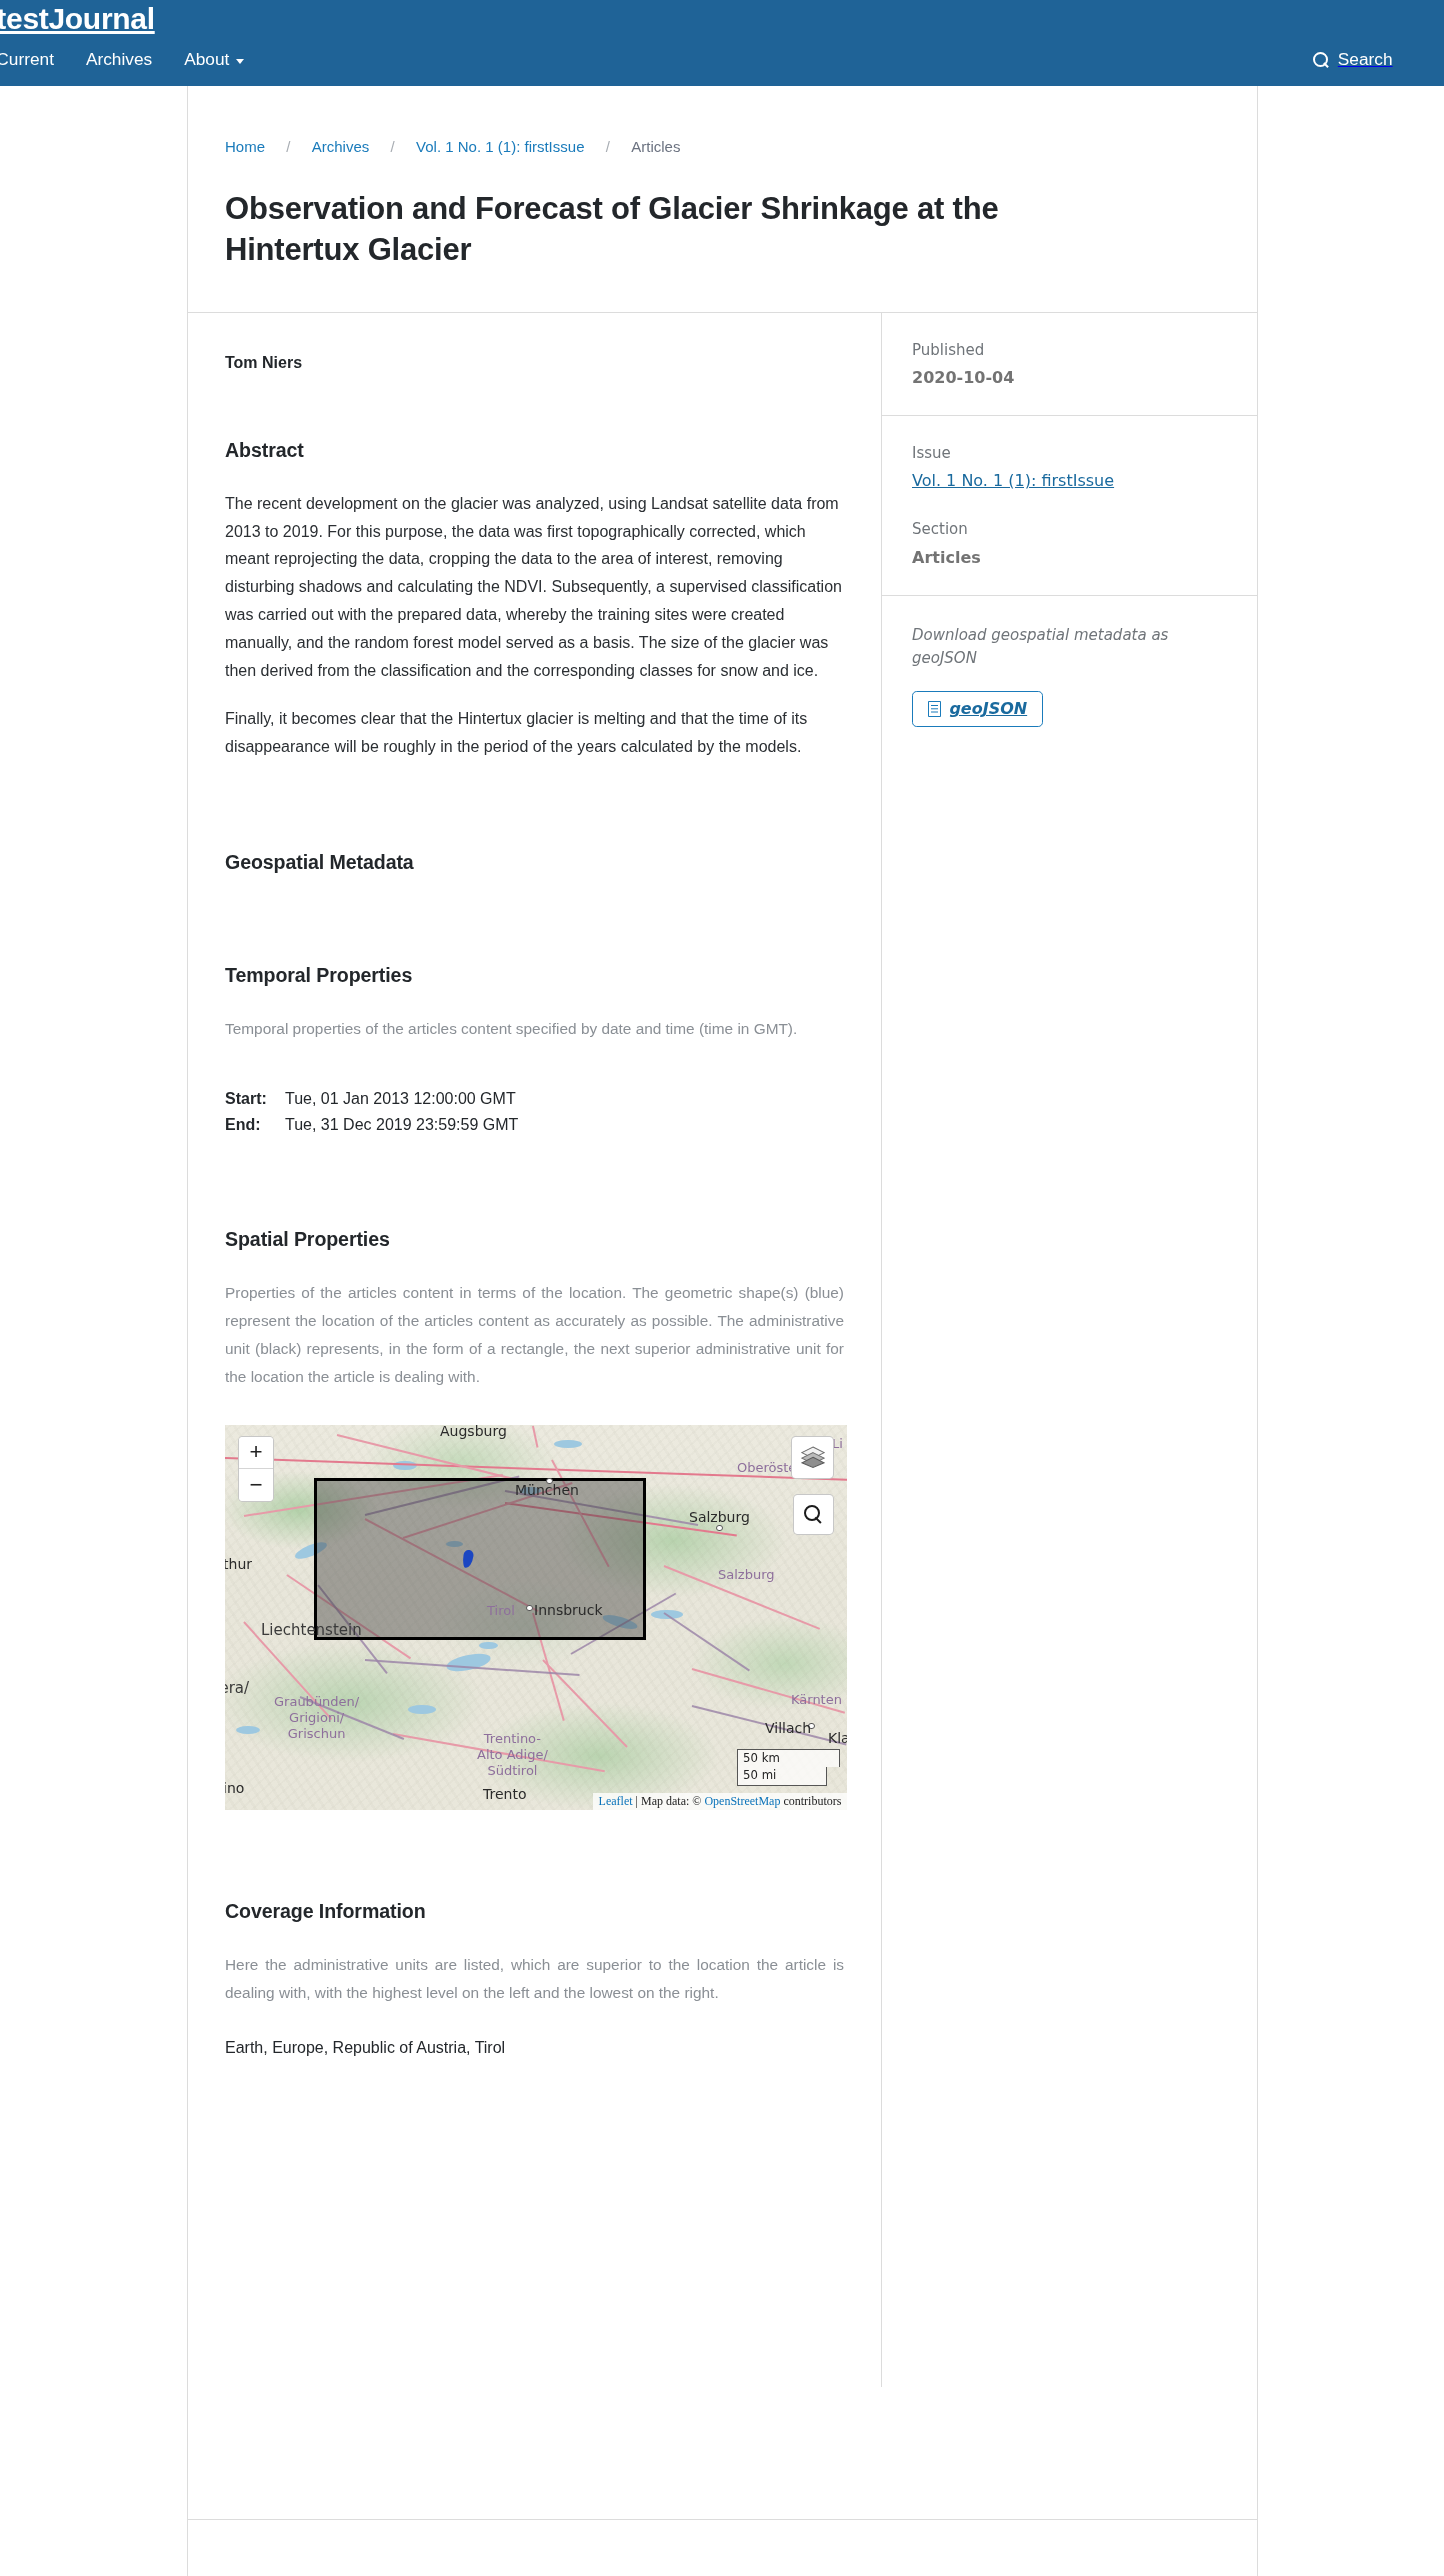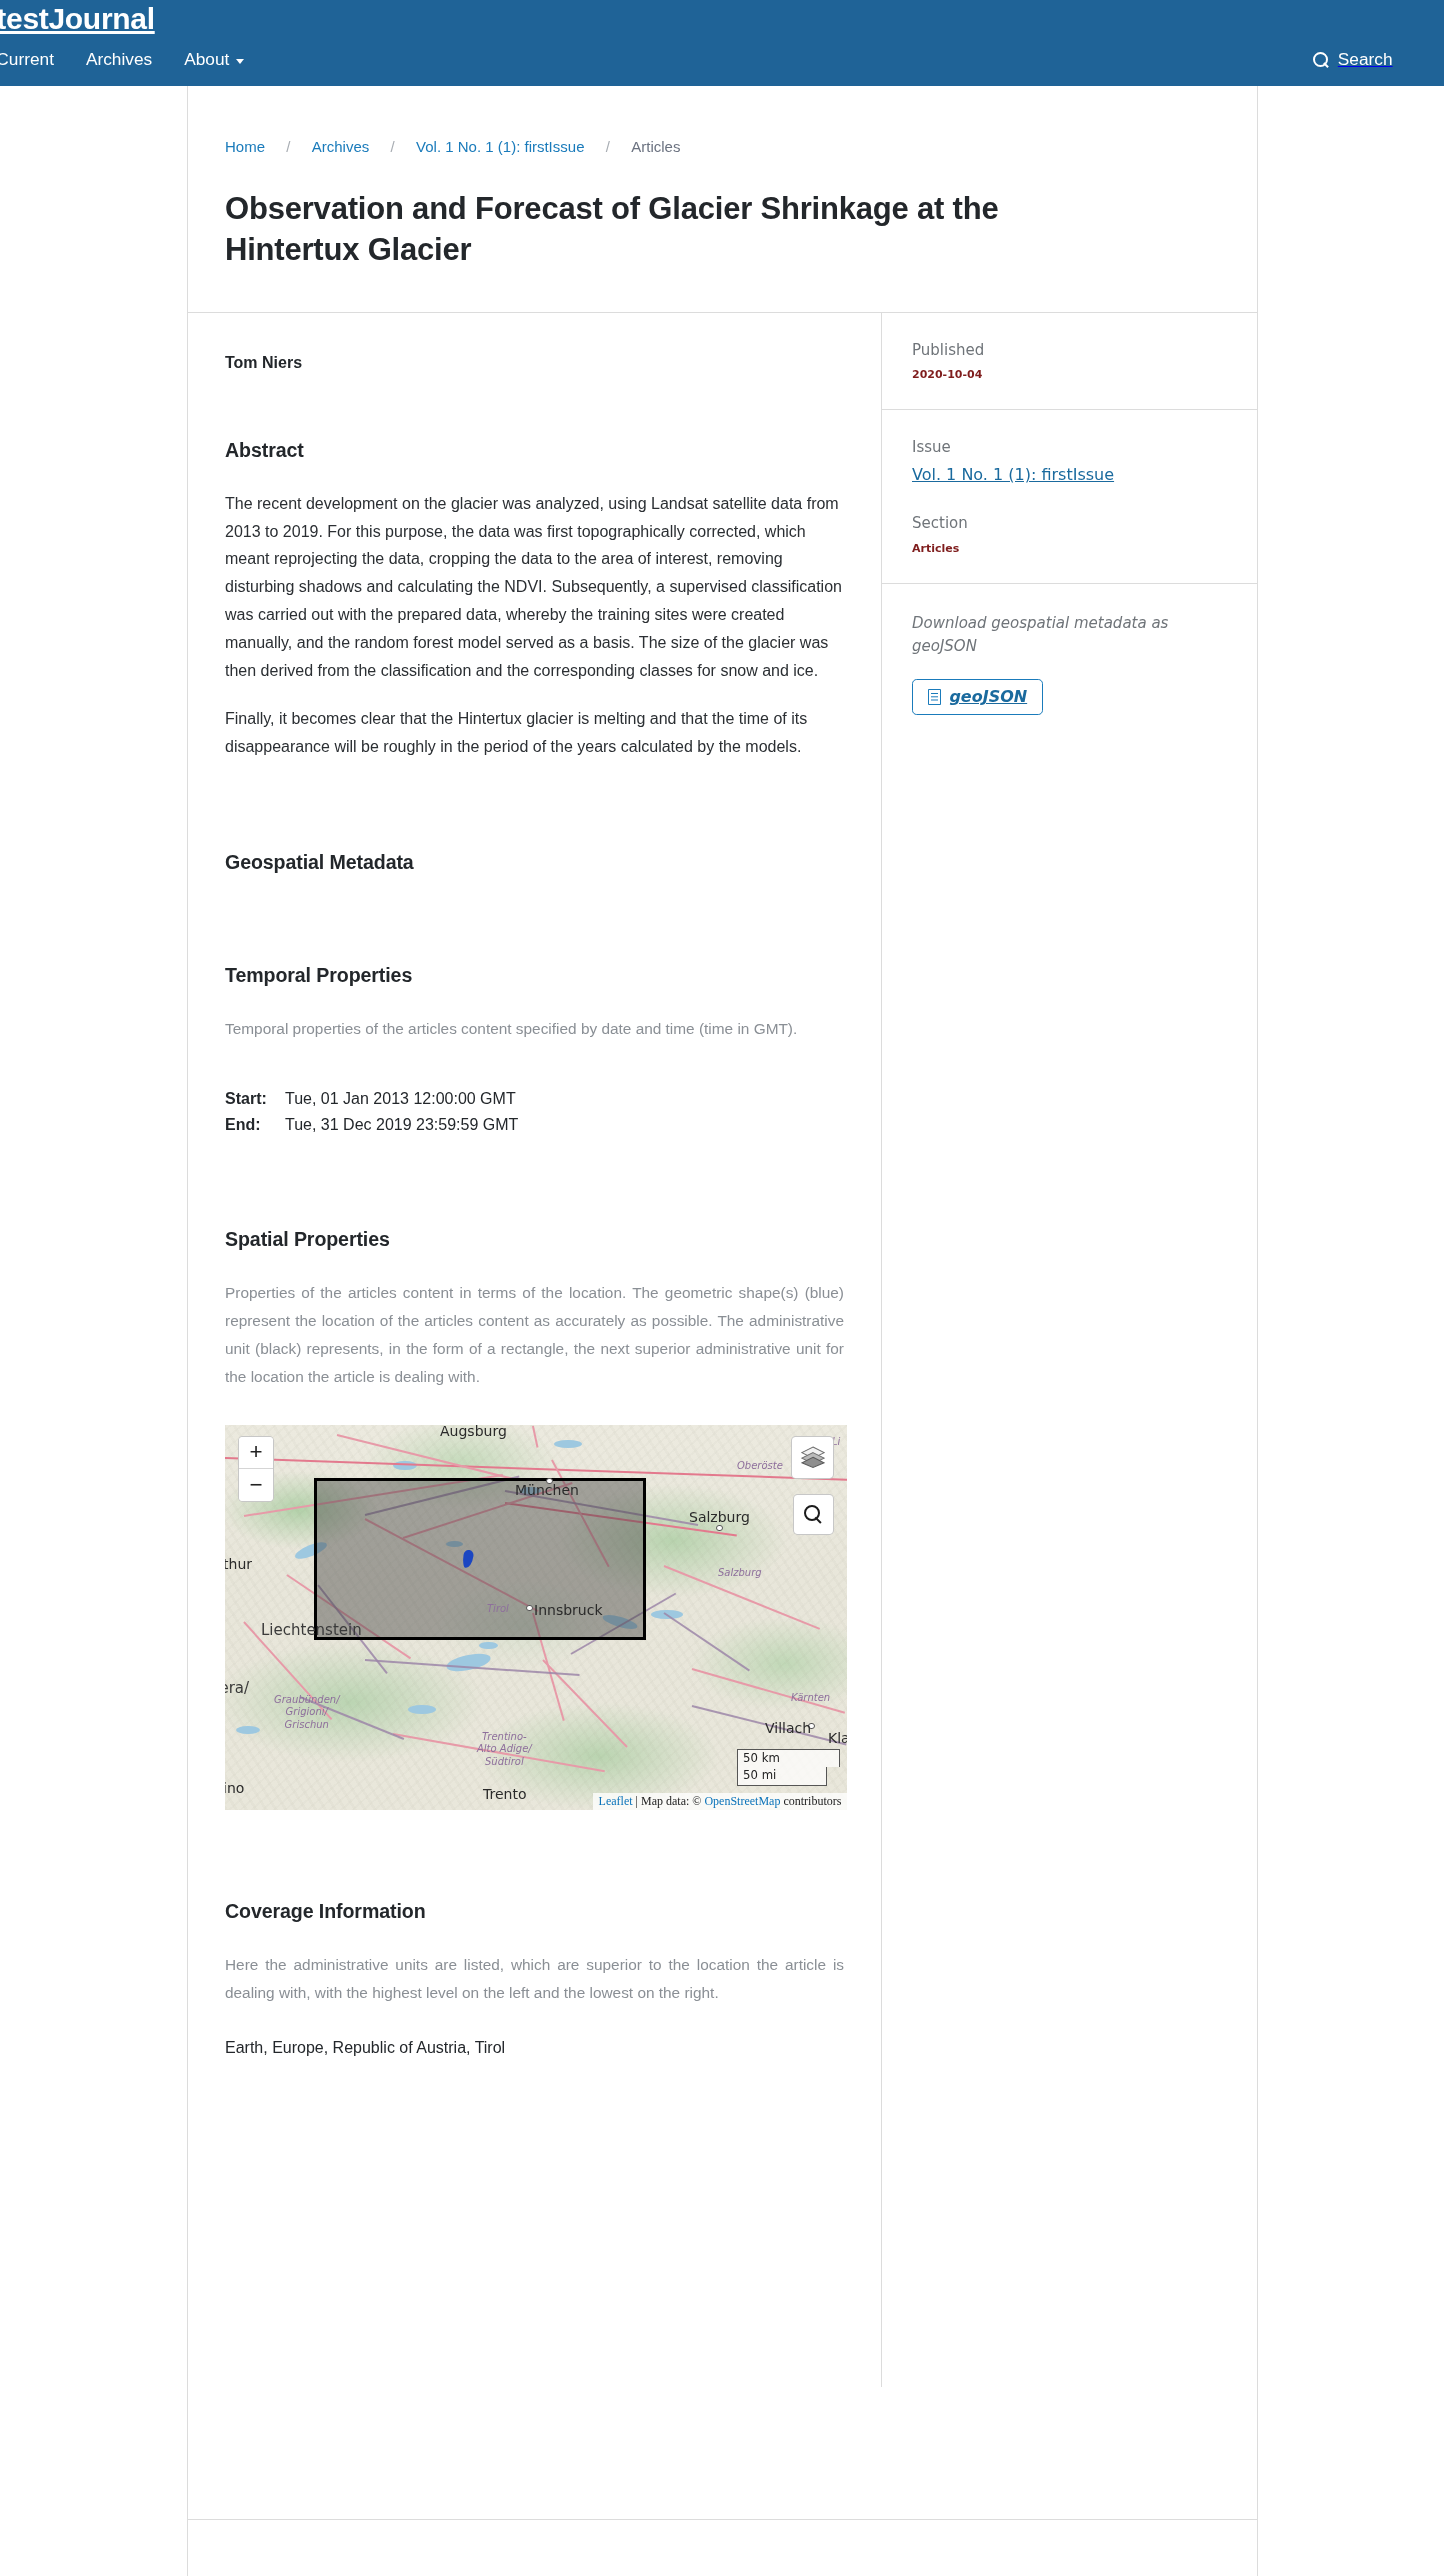--- a/index.html
+++ b/index.html
@@ -282,22 +282,21 @@
   }
   .map-label {
     position: absolute;
     font-size: 12.6px;
     color: #3a3a3a;
     white-space: nowrap;
   }
   .map-label.city { font-size: 14px; color: #2a2a2a; }
   .map-label.region {
     color: #8e6f9c;
-    font-style: italic;
-    font-size: 10px;
+    font-size: 13px;
     text-align: center;
     line-height: 1.25;
   }
   .map-label.big-region { font-size: 15px; }
 
   .aoi-rect {
     position: absolute;
     left: 89px; top: 53px;
     width: 332px; height: 162px;
     border: 3.3px solid #000;
@@ -417,22 +416,22 @@
     border-bottom: 0.9px solid #dcdcdc;
     font-family: "DejaVu Sans", sans-serif;
   }
   .side-block:last-child { border-bottom: none; font-style: italic; }
   .side-label {
     font-size: 15px;
     color: #6f7479;
     margin: 0 0 9.3px 0;
   }
   .side-value {
-    font-size: 11px;
-    color: #7f1d1d;
+    font-size: 16px;
+    color: #737373;
     font-weight: bold;
     margin: 0;
   }
   .side-link {
     font-size: 16px;
     color: #1a6a9e;
     text-decoration: underline;
     display: inline-block;
     margin: 0 0 30px 0;
   }

